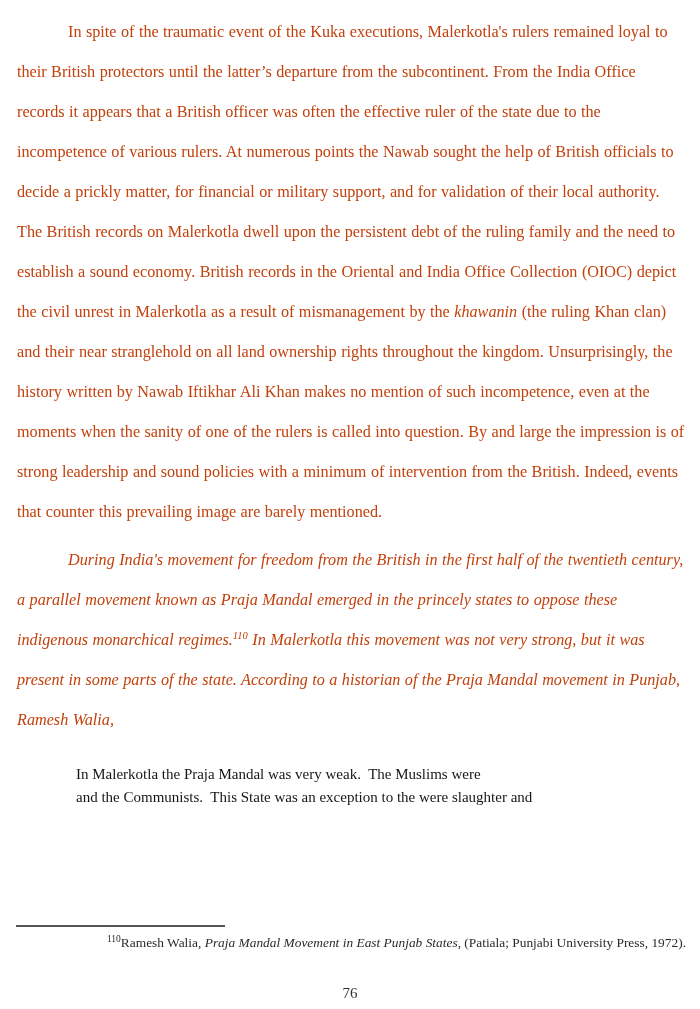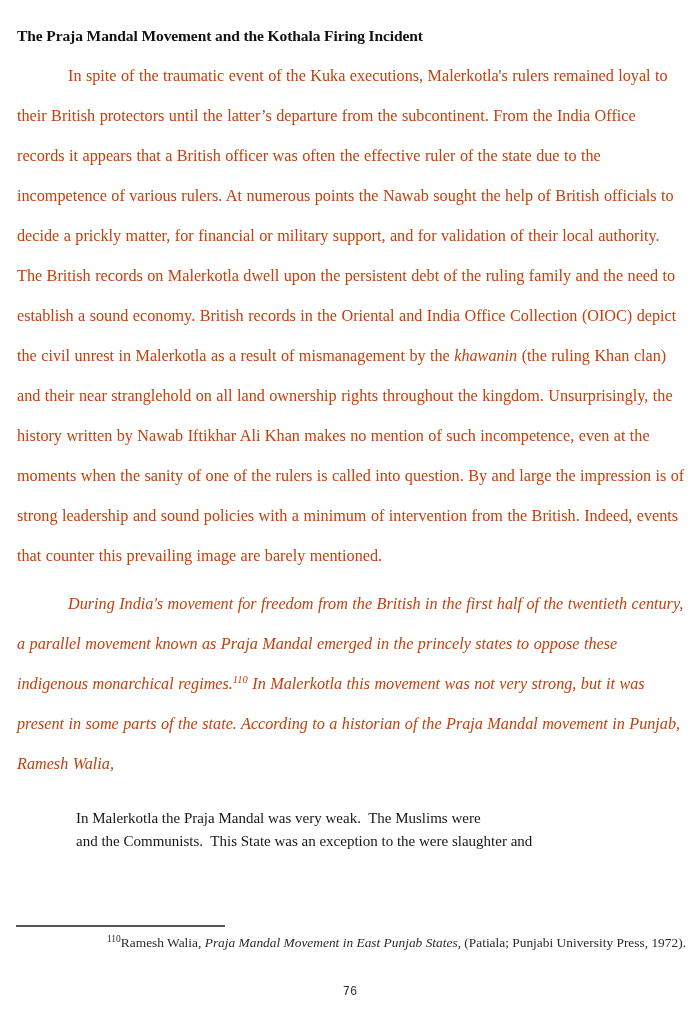--- a/index.html
+++ b/index.html
@@ -96,33 +96,31 @@
     font-size: 9.5px;
     vertical-align: super;
     line-height: 0;
   }
   .page-number {
     position: absolute;
     left: 0;
     top: 985px;
     width: 700px;
     text-align: center;
-    font-size: 12px;
+    font-size: 15px;
     color: #333333;
-    font-family: Liberation Mono, monospace;
   }
 </style>
 </head>
 <body>
 
 <div class="page">
 
   <div class="content">
 
-    <h2 class="section-heading">The Praja Mandal Movement and the Kothala Firing Incident</h2>
 
     <p class="body-par par-first"><span>In spite of the traumatic event of the Kuka executions, Malerkotla's rulers remained loyal to their British protectors until the latter’s departure from the subcontinent.  From the India Office records it appears that a British officer was often the effective ruler of the state due to the incompetence of various rulers.  At numerous points the Nawab sought the help of British officials to decide a prickly matter, for financial or military support, and for validation of their local authority.  The British records on Malerkotla dwell upon the persistent debt of the ruling family and the need to establish a sound economy.  British records in the Oriental and India Office Collection (OIOC) depict the civil unrest in Malerkotla as a result of mismanagement by the </span><span class="italic">khawanin</span><span> (the ruling Khan clan) and their near stranglehold on all land ownership rights throughout the kingdom.  Unsurprisingly, the history written by Nawab Iftikhar Ali Khan makes no mention of such incompetence, even at the moments when the sanity of one of the rulers is called into question.  By and large the impression is of strong leadership and sound policies with a minimum of intervention from the British.  Indeed, events that counter this prevailing image are barely mentioned.</span></p>
 
     <p class="body-par par-second"><span>During India's movement for freedom from the British in the first half of the twentieth century, a parallel movement known as Praja Mandal emerged in the princely states to oppose these indigenous monarchical regimes.</span><span class="fnref">110</span><span>  In Malerkotla this movement was not very strong, but it was present in some parts of the state.  According to a historian of the Praja Mandal movement in Punjab, Ramesh Walia,</span></p>
 
     <div class="blockquote">
       <span class="bq-line">In Malerkotla the Praja Mandal was very weak.  The Muslims were</span>
       <span class="bq-line">and the Communists.  This State was an exception to the were slaughter and</span>
     </div>
 

